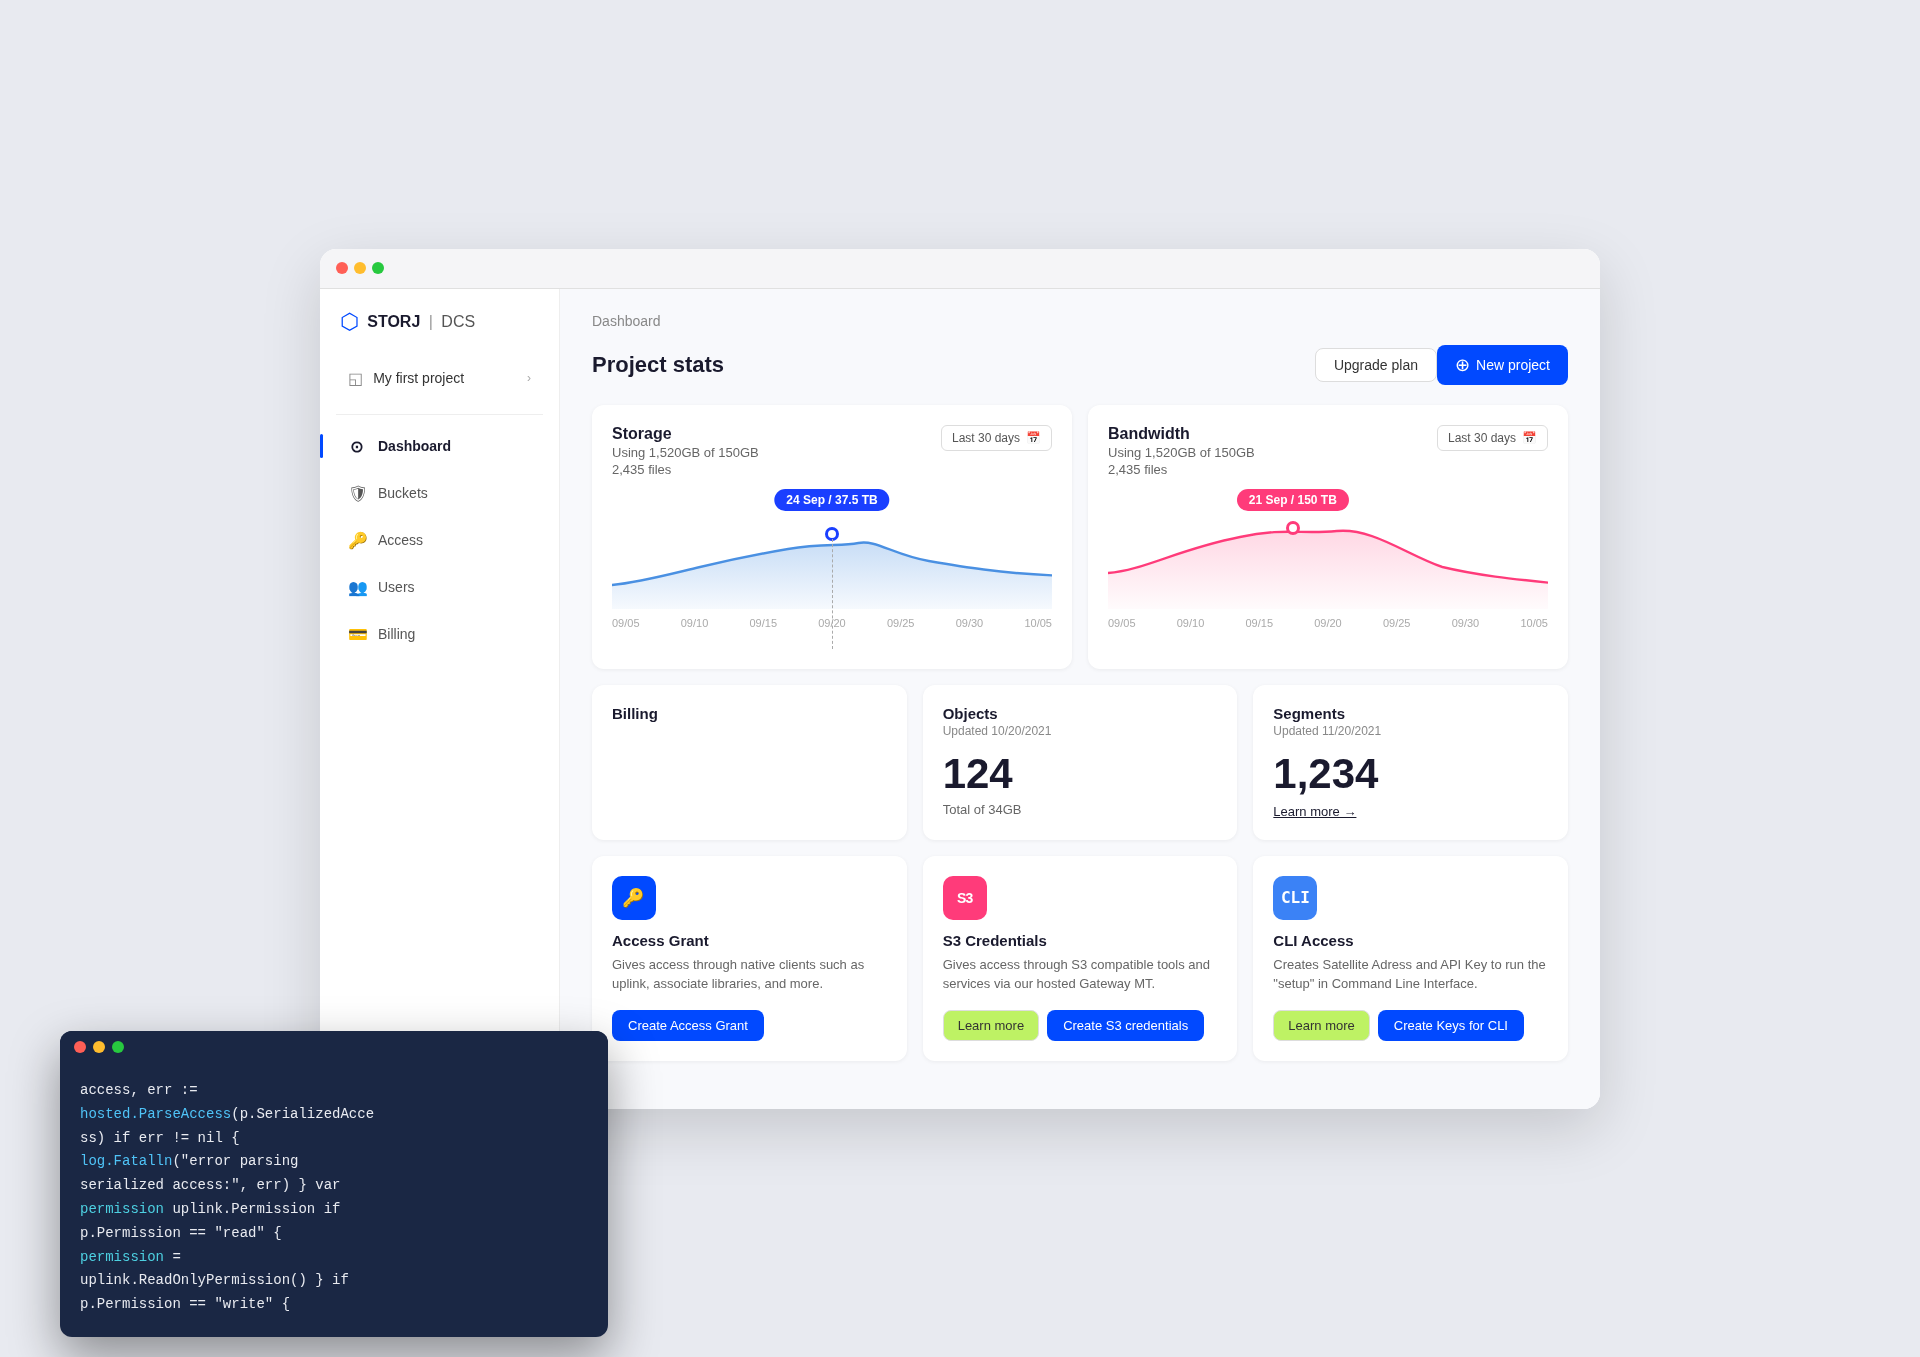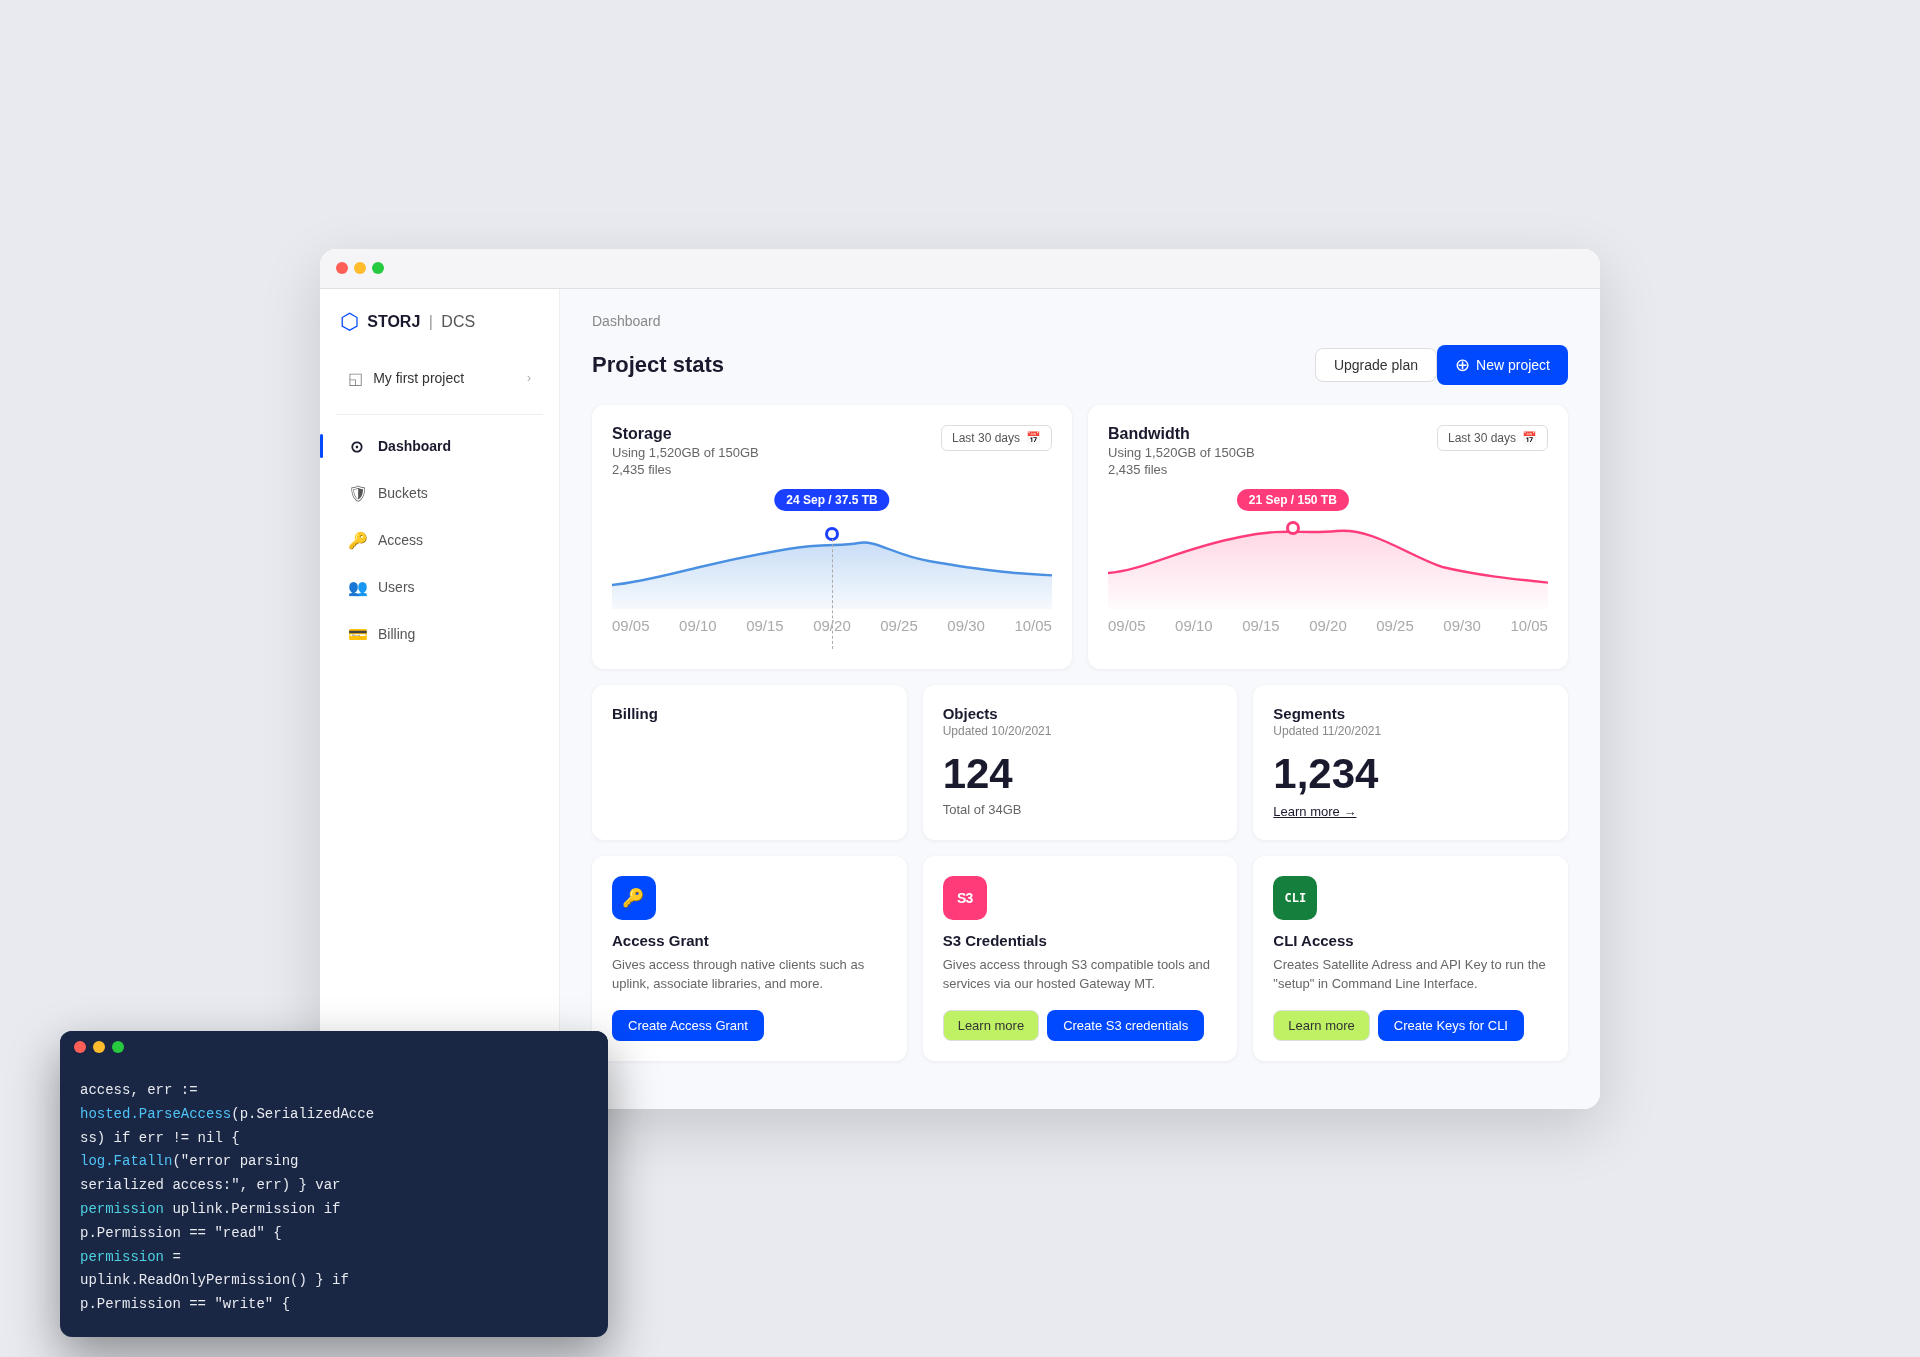--- a/index.html
+++ b/index.html
@@ -284,21 +284,21 @@
       position: absolute;
       left: 50%;
       top: 50px;
       bottom: 0;
       width: 1px;
       border-left: 1.5px dashed #aaa;
     }
     .chart-x-labels {
       display: flex;
       justify-content: space-between;
-      font-size: 15px;
+      font-size: 11px;
       color: #aaa;
       margin-top: 4px;
       text-align: right;
     }
 
     
     .stats-row {
       display: grid;
       grid-template-columns: 1fr 1fr 1fr;
       gap: 16px;
@@ -623,21 +623,21 @@
           <div class="access-card-icon icon-s3" style="background:#ff3b7a;">S3</div>
           <div class="access-card-title">S3 Credentials</div>
           <div class="access-card-desc">Gives access through S3 compatible tools and services via our hosted Gateway MT.</div>
           <div class="access-card-actions">
             <button class="btn-learn-more">Learn more</button>
             <button class="btn-create">Create S3 credentials</button>
           </div>
         </div>
 
         <div class="access-card">
-          <div class="access-card-icon" style="background:#15803d;font-size:12px;font-family:monospace;">CLI</div>
+          <div class="access-card-icon" style="background:#3b82f6;font-size:16px;font-family:monospace;">CLI</div>
           <div class="access-card-title">CLI Access</div>
           <div class="access-card-desc">Creates Satellite Adress and API Key to run the "setup" in Command Line Interface.</div>
           <div class="access-card-actions">
             <button class="btn-learn-more">Learn more</button>
             <button class="btn-create">Create Keys for CLI</button>
           </div>
         </div>
       </div>
     </div>
   </div>

